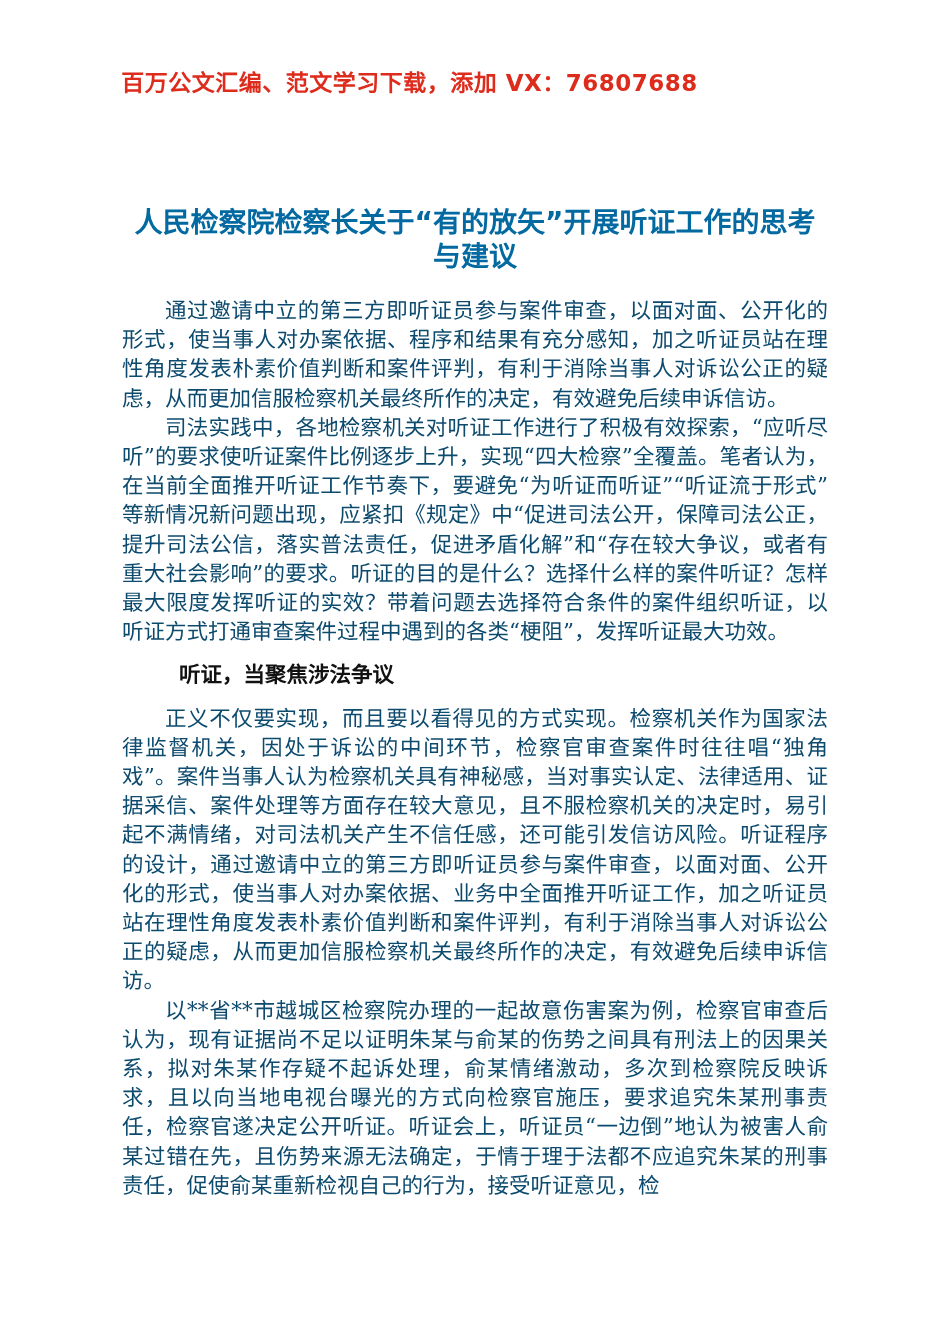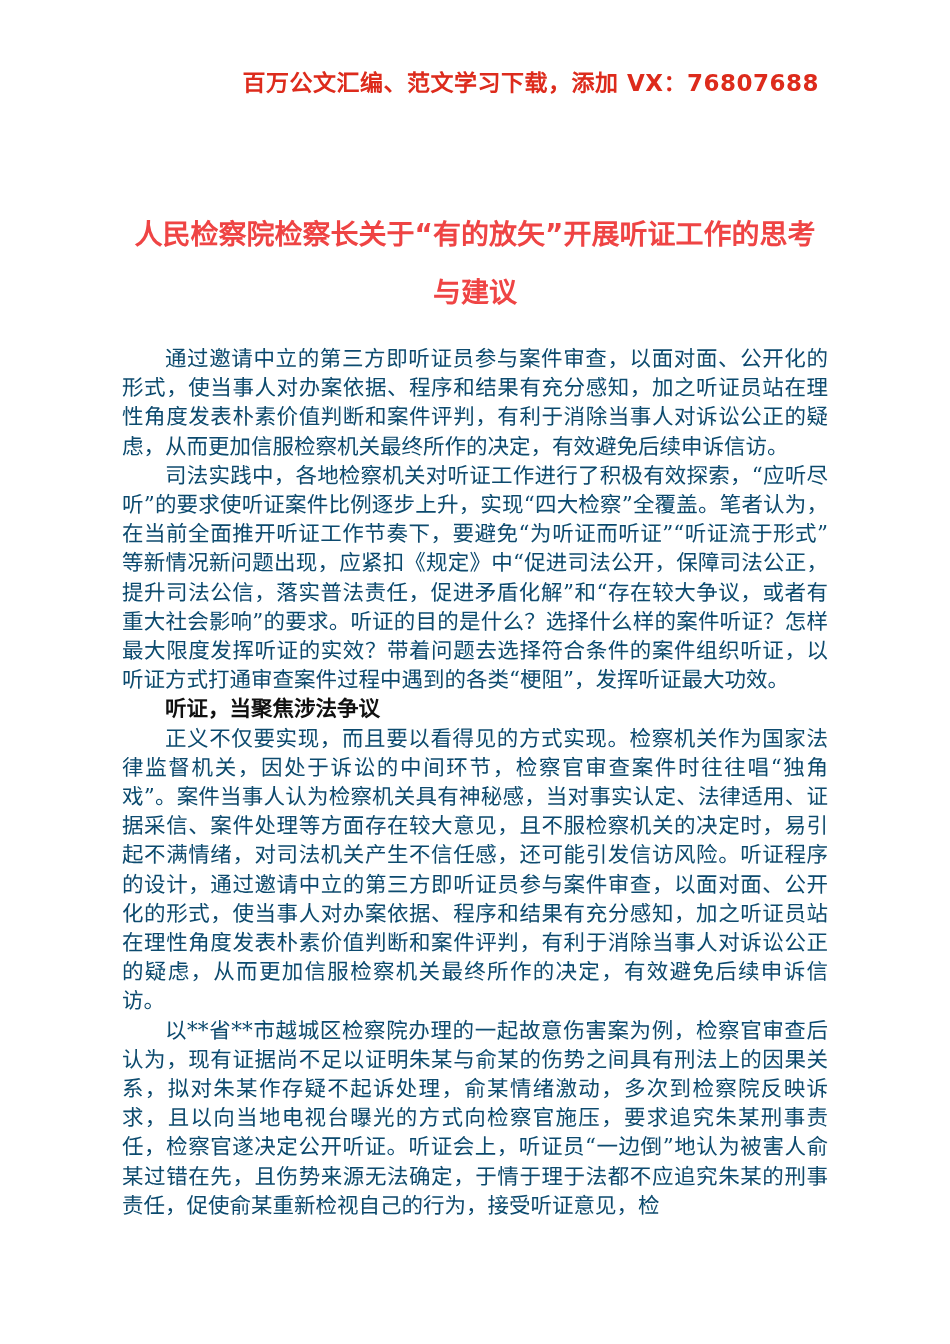--- a/index.html
+++ b/index.html
@@ -18,64 +18,64 @@
     background: #ffffff;
     overflow: hidden;
     box-sizing: border-box;
   }
   
   .promo-bar {
     position: absolute;
     top: 64px;
     left: 0;
     width: 819px;
-    text-align: right;
+    text-align: center;
     color: #dd2b1c;
     font-family: "DejaVu Sans", "Liberation Sans", sans-serif;
     font-size: 23px;
     font-weight: 700;
     letter-spacing: 0.5px;
     white-space: nowrap;
   }
   
   .content {
     position: absolute;
     left: 122px;
     top: 0;
     width: 706px;
   }
   .doc-title {
     margin: 0;
     padding-top: 206px;
     font-family: "DejaVu Sans", "Liberation Sans", sans-serif;
     font-size: 28px;
     font-weight: 700;
-    line-height: 58px;
+    line-height: 34px;
     text-align: center;
-    color: #ef4444;
+    color: #0369a1;
     letter-spacing: 0px;
   }
   .body-block {
     margin-top: 22px;
   }
   p.para {
     margin: 0 0 0 0;
     font-size: 21.5px;
     line-height: 29.2px;
     color: #0c4a6e;
     text-align: justify;
     text-justify: inter-character;
     text-indent: 43px;
     font-family: "DejaVu Serif", "Liberation Serif", serif;
   }
   p.para + p.para {
     margin-top: 0px;
   }
   h2.subhead {
-    margin: 0;
+    margin: 14px;
     font-size: 21.5px;
     line-height: 29.2px;
     font-weight: 700;
     color: #111111;
     text-indent: 43px;
     text-align: left;
     font-family: "DejaVu Sans", "Liberation Sans", sans-serif;
   }
   
   p.para.clipped {
@@ -95,19 +95,19 @@
 
     <div class="body-block">
 
       <p class="para">通过邀请中立的第三方即听证员参与案件审查，以面对面、公开化的形式，使当事人对办案依据、程序和结果有充分感知，加之听证员站在理性角度发表朴素价值判断和案件评判，有利于消除当事人对诉讼公正的疑虑，从而更加信服检察机关最终所作的决定，有效避免后续申诉信访。</p>
 
 
       <p class="para">司法实践中，各地检察机关对听证工作进行了积极有效探索，“应听尽听”的要求使听证案件比例逐步上升，实现“四大检察”全覆盖。笔者认为，在当前全面推开听证工作节奏下，要避免“为听证而听证”“听证流于形式”等新情况新问题出现，应紧扣《规定》中“促进司法公开，保障司法公正，提升司法公信，落实普法责任，促进矛盾化解”和“存在较大争议，或者有重大社会影响”的要求。听证的目的是什么？选择什么样的案件听证？怎样最大限度发挥听证的实效？带着问题去选择符合条件的案件组织听证，以听证方式打通审查案件过程中遇到的各类“梗阻”，发挥听证最大功效。</p>
 
       <h2 class="subhead">听证，当聚焦涉法争议</h2>
 
-      <p class="para">正义不仅要实现，而且要以看得见的方式实现。检察机关作为国家法律监督机关，因处于诉讼的中间环节，检察官审查案件时往往唱“独角戏”。案件当事人认为检察机关具有神秘感，当对事实认定、法律适用、证据采信、案件处理等方面存在较大意见，且不服检察机关的决定时，易引起不满情绪，对司法机关产生不信任感，还可能引发信访风险。听证程序的设计，通过邀请中立的第三方即听证员参与案件审查，以面对面、公开化的形式，使当事人对办案依据、程序和结果有充分感知，加之听证员站在理性角度发表朴素价值判断和案件评判，有利于消除当事人对诉讼公正的疑虑，从而更加信服检察机关最终所作的决定，有效避免后续申诉信访。</p>
+      <p class="para">正义不仅要实现，而且要以看得见的方式实现。检察机关作为国家法律监督机关，因处于诉讼的中间环节，检察官审查案件时往往唱“独角戏”。案件当事人认为检察机关具有神秘感，当对事实认定、法律适用、证据采信、案件处理等方面存在较大意见，且不服检察机关的决定时，易引起不满情绪，对司法机关产生不信任感，还可能引发信访风险。听证程序的设计，通过邀请中立的第三方即听证员参与案件审查，以面对面、公开化的形式，使当事人对办案依据、业务中全面推开听证工作，加之听证员站在理性角度发表朴素价值判断和案件评判，有利于消除当事人对诉讼公正的疑虑，从而更加信服检察机关最终所作的决定，有效避免后续申诉信访。</p>
 
       <p class="para clipped">以**省**市越城区检察院办理的一起故意伤害案为例，检察官审查后认为，现有证据尚不足以证明朱某与俞某的伤势之间具有刑法上的因果关系，拟对朱某作存疑不起诉处理，俞某情绪激动，多次到检察院反映诉求，且以向当地电视台曝光的方式向检察官施压，要求追究朱某刑事责任，检察官遂决定公开听证。听证会上，听证员“一边倒”地认为被害人俞某过错在先，且伤势来源无法确定，于情于理于法都不应追究朱某的刑事责任，促使俞某重新检视自己的行为，接受听证意见，检</p>
 
     </div>
   </div>
 </div>
 
 </body></html>

